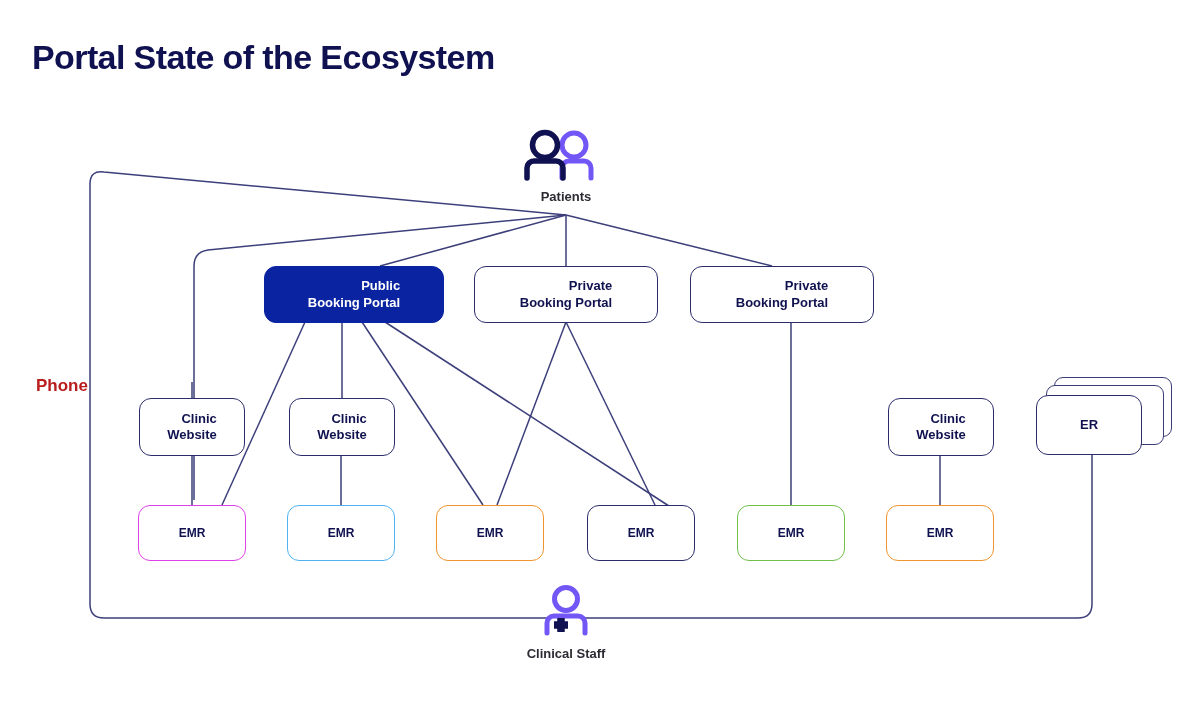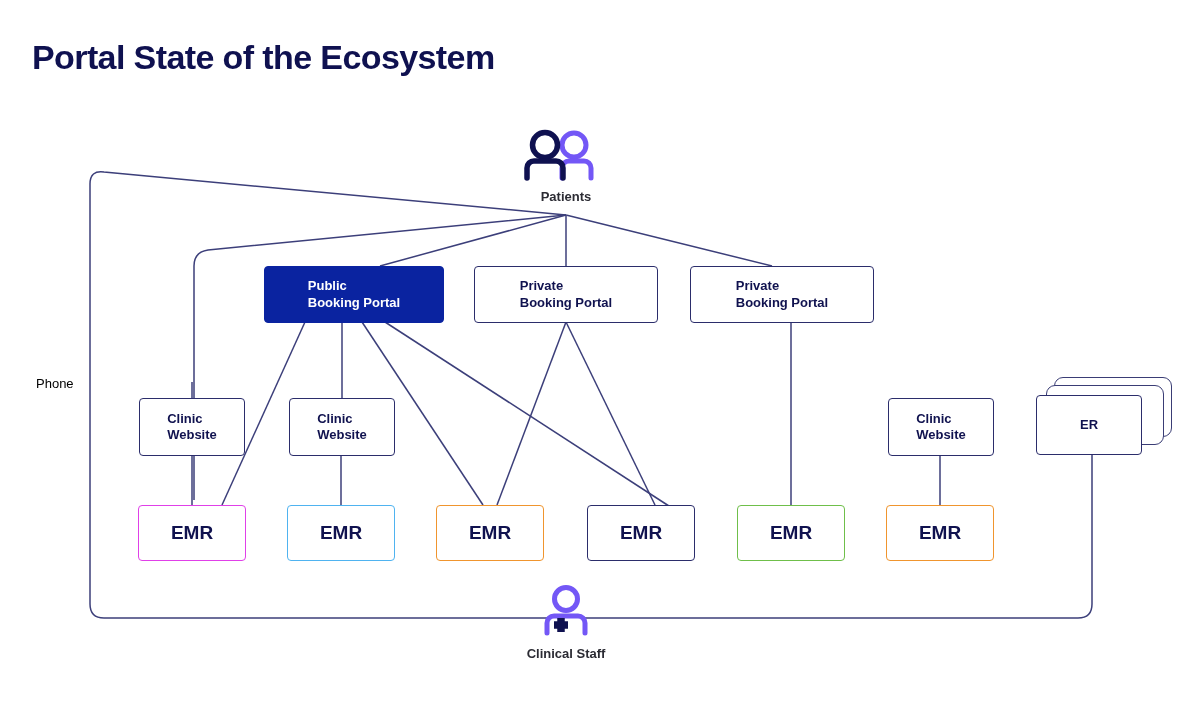--- a/index.html
+++ b/index.html
@@ -28,35 +28,35 @@
     position: absolute;
     left: 0; top: 0;
     width: 1200px; height: 720px;
     pointer-events: none;
   }
   .node {
     position: absolute;
     display: flex;
     align-items: center;
     justify-content: center;
-    text-align: left;
-    border-radius: 4px;
+    text-align: right;
+    border-radius: 12px;
     background: #ffffff;
     border: 1.6px solid #2b2d6b;
     color: #10124f;
     font-size: 13px;
     font-weight: bold;
     line-height: 1.25;
   }
   .node.filled {
     background: #0a23a0;
     border-color: #0a23a0;
     color: #ffffff;
   }
-  .node.emr { font-size: 19px; }
+  .node.emr { font-size: 12px; }
   .node .label { padding: 0 6px; }
 
   .stack-card {
     position: absolute;
     border-radius: 9px;
     background: #ffffff;
     border: 1.5px solid #3a3d75;
   }
 
   .persona {
@@ -68,23 +68,23 @@
   .persona .caption {
     margin-top: 5px;
     font-size: 13px;
     font-weight: 600;
     color: #2b2b33;
     white-space: nowrap;
   }
   #phone-label {
     position: absolute;
     left: 36px; top: 376px;
-    font-size: 13px;
-    font-weight: normal;
-    color: #000000;
+    font-size: 17px;
+    font-weight: bold;
+    color: #b91c1c;
   }
 </style>
 </head>
 <body>
 
 <div id="canvas">
 
   <div id="page-title">Portal State of the Ecosystem</div>
 
   <svg id="wires" viewBox="0 0 1200 720">

